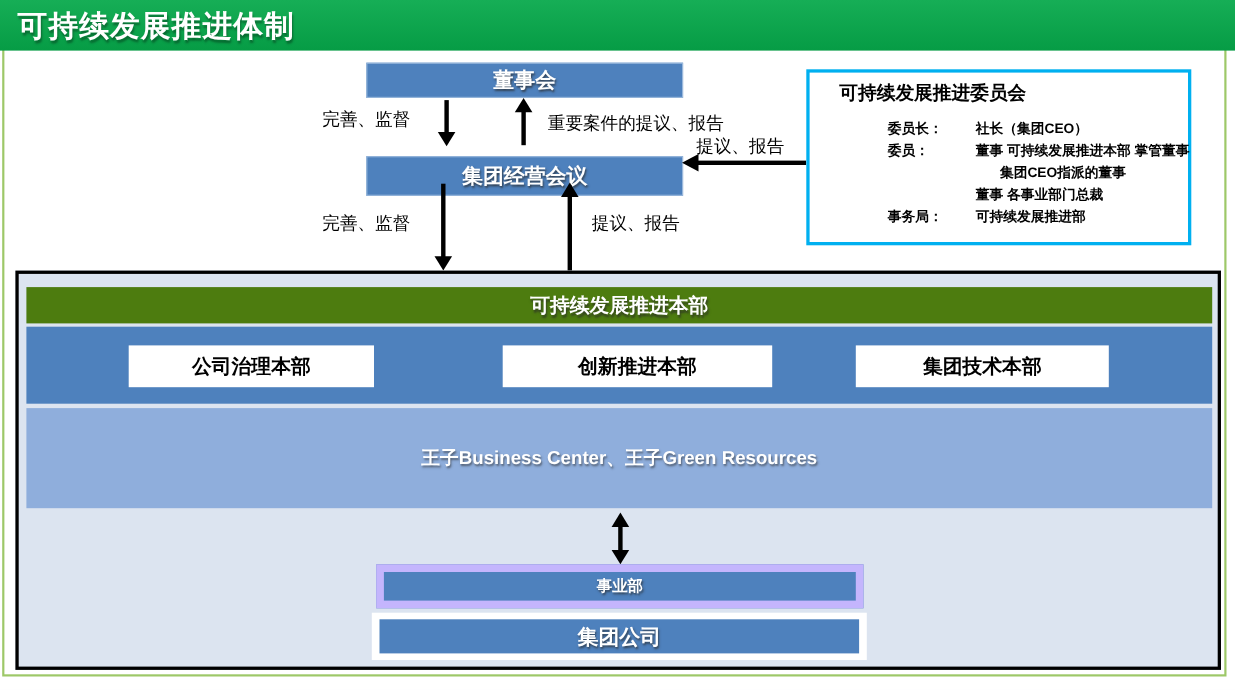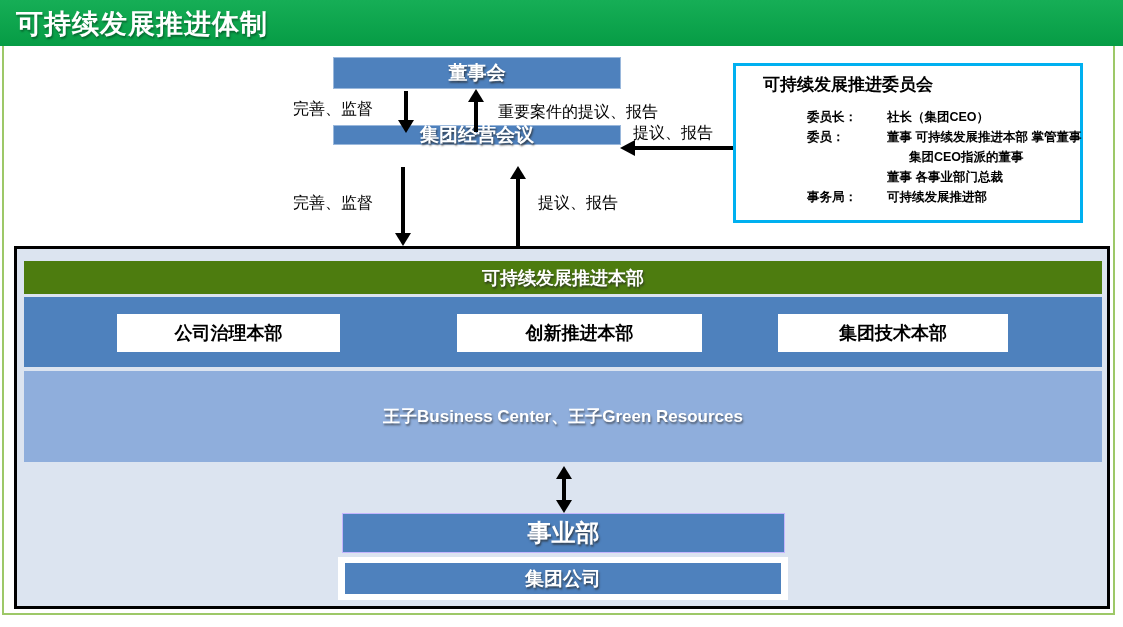--- a/index.html
+++ b/index.html
@@ -16,21 +16,21 @@
     position:absolute;left:16px;top:6px;font-size:27px;font-weight:bold;color:#ffffff;
     letter-spacing:1px;text-shadow:1px 2px 2px rgba(0,0,0,.35);white-space:nowrap;
   }
   
   .node{
     background:#4E81BD;border:1px solid #9AB8DC;color:#ffffff;font-weight:bold;
     display:flex;align-items:center;justify-content:center;
     text-shadow:1px 2px 2px rgba(40,40,40,.75);white-space:nowrap;
   }
   .board{left:333px;top:57px;width:288px;height:32px;font-size:19px;}
-  .mgmt{left:333px;top:125px;width:288px;height:20px;font-size:19px;}
+  .mgmt{left:333px;top:142px;width:288px;height:36px;font-size:19px;}
   
   .shaft-v{width:4px;background:#000;}
   .shaft-h{height:4px;background:#000;}
   .head-down{width:0;height:0;border-left:8px solid transparent;border-right:8px solid transparent;border-top:13px solid #000;}
   .head-up{width:0;height:0;border-left:8px solid transparent;border-right:8px solid transparent;border-bottom:13px solid #000;}
   .head-left{width:0;height:0;border-top:8px solid transparent;border-bottom:8px solid transparent;border-right:15px solid #000;}
   
   .flabel{font-size:16px;color:#000;white-space:nowrap;}
   
   .committee{
@@ -57,22 +57,22 @@
   .dept1{left:117px;top:314px;width:223px;height:38px;}
   .dept2{left:457px;top:314px;width:245px;height:38px;}
   .dept3{left:778px;top:314px;width:230px;height:38px;}
   .lightband{
     left:24px;top:371px;width:1078px;height:91px;background:#8FAEDC;
     display:flex;flex-direction:column;align-items:center;justify-content:center;
     color:#ffffff;font-size:17px;font-weight:bold;line-height:31px;
     text-shadow:1px 2px 2px rgba(40,40,40,.6);text-align:center;
   }
   .bizdiv{
-    left:342px;top:513px;width:443px;height:40px;background:#4E81BD;border:1px solid #c4b5fd;
-    display:flex;align-items:center;justify-content:center;color:#fff;font-size:24px;font-weight:bold;
+    left:342px;top:513px;width:443px;height:40px;background:#4E81BD;border:7px solid #c4b5fd;
+    display:flex;align-items:center;justify-content:center;color:#fff;font-size:14px;font-weight:bold;
     text-shadow:1px 2px 2px rgba(40,40,40,.7);
   }
   .groupstrip{left:338px;top:557px;width:450px;height:43px;background:#ffffff;}
   .groupbox{
     left:345px;top:563px;width:436px;height:31px;background:#4E81BD;
     display:flex;align-items:center;justify-content:center;color:#fff;font-size:19px;font-weight:bold;
     text-shadow:1px 2px 2px rgba(40,40,40,.7);
   }
 </style>
 </head>

